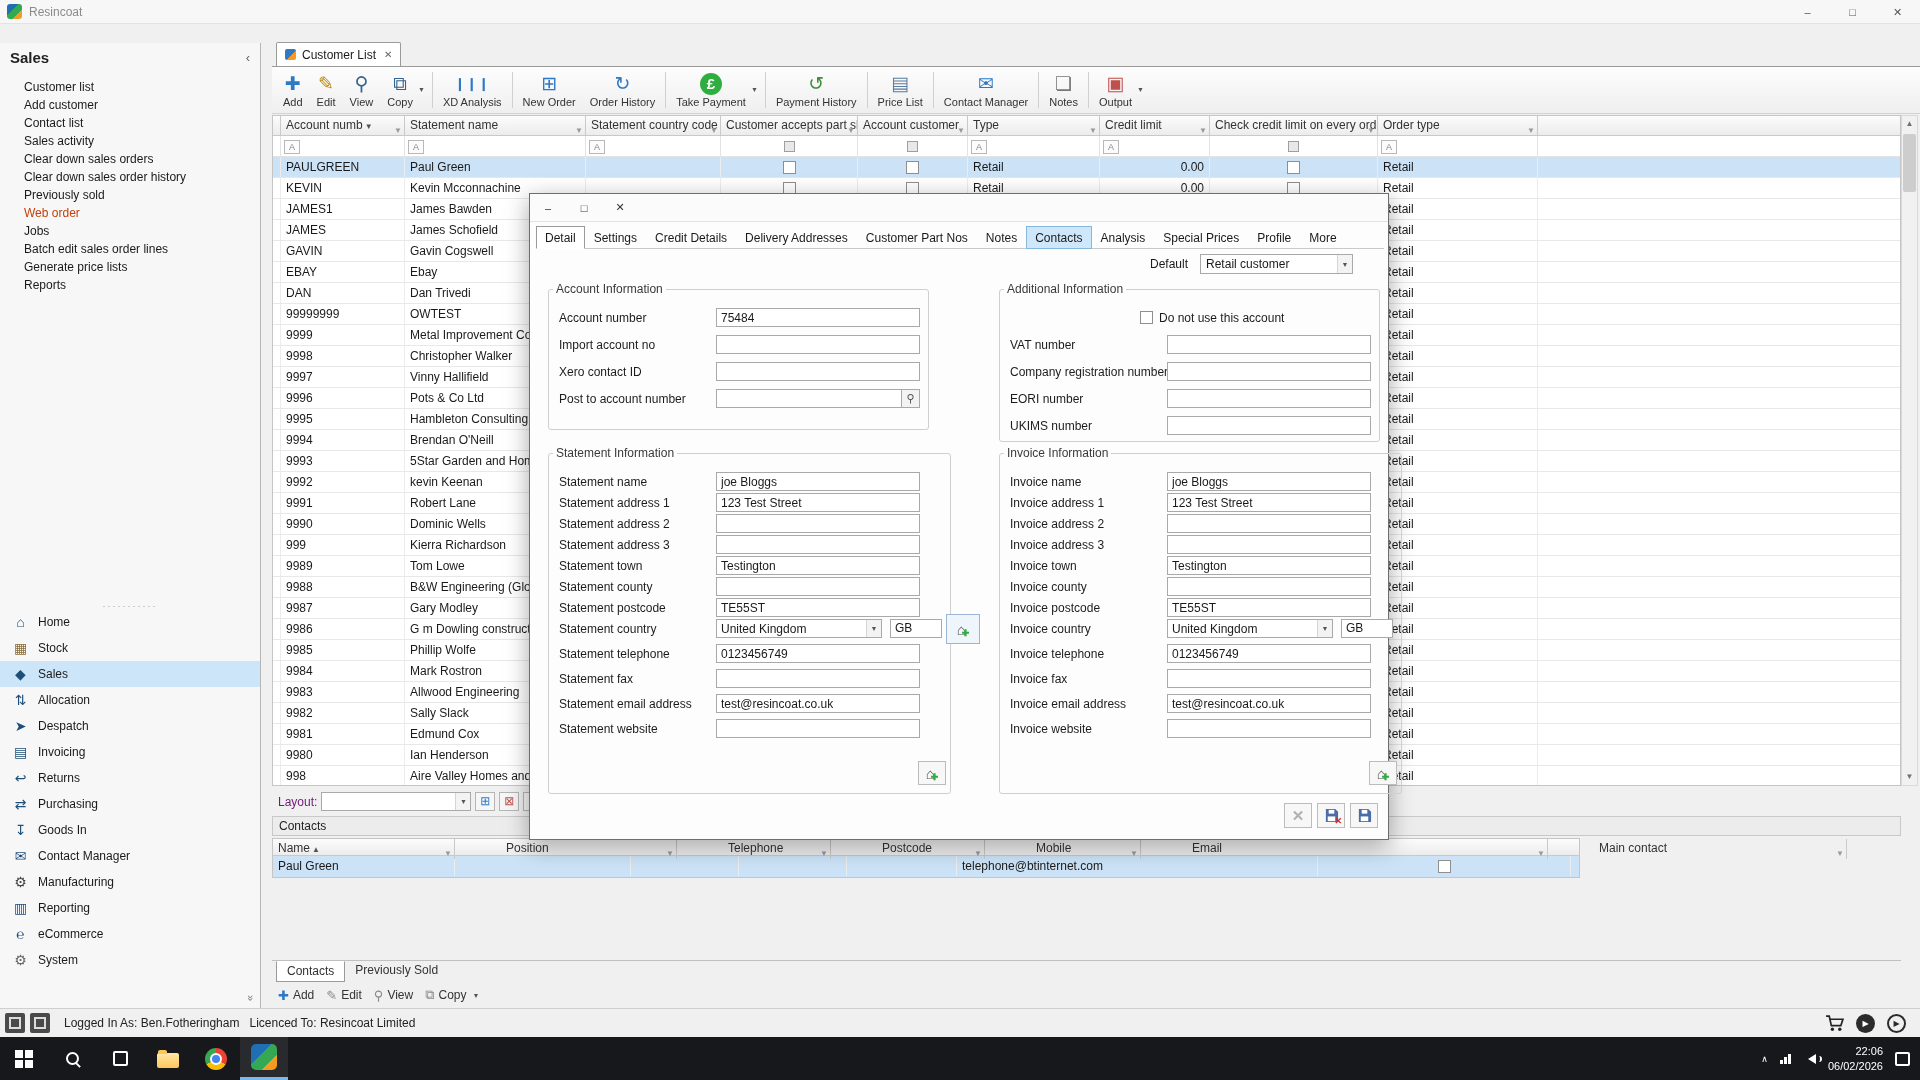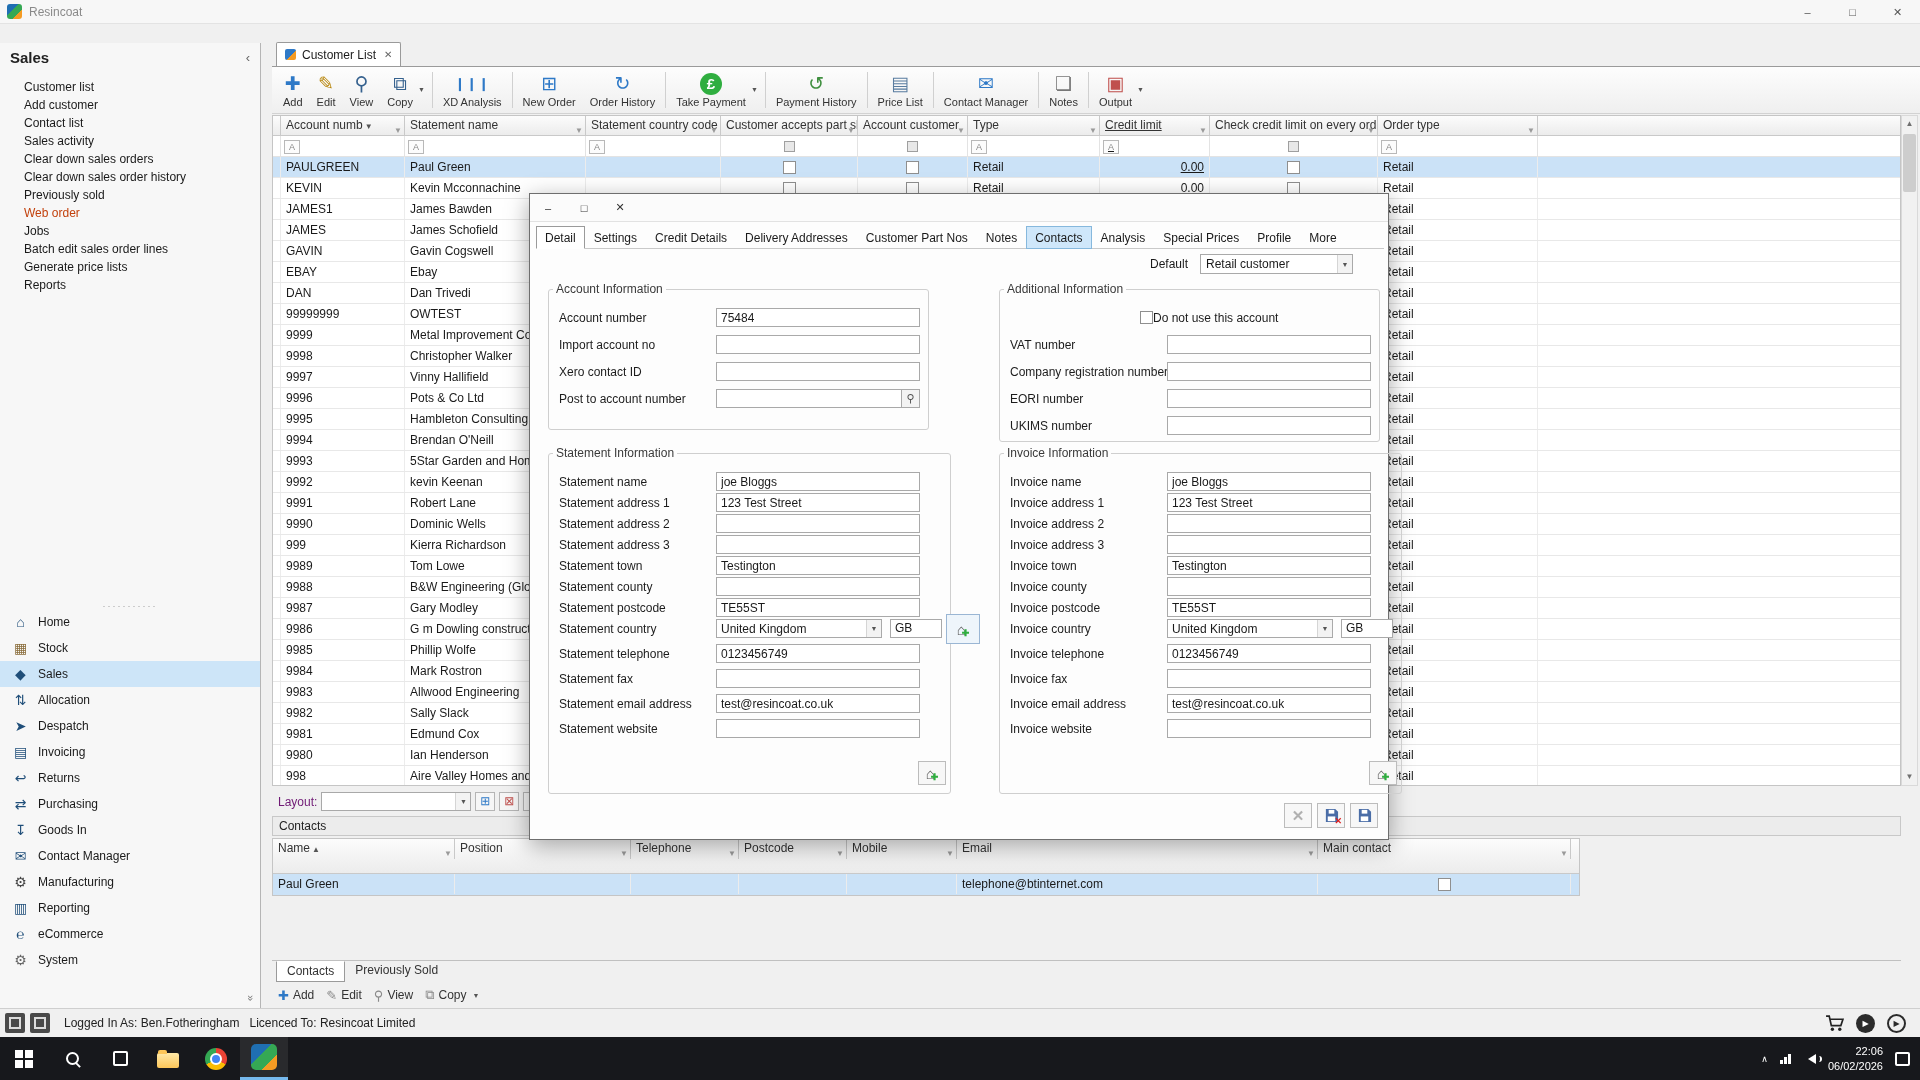--- a/index.html
+++ b/index.html
@@ -62,38 +62,38 @@
   .cfbox { width:11px; height:11px; border:1px solid #9f9f9f; background:#e8e8e8; margin:0 auto; }
   .rows { }
   .trow { height:21px; border-bottom:1px solid #e8e8e8; background:#fff; }
   .trow.selected { background:#cbe2f7; }
   .tc { height:20px; line-height:20px; padding:0 5px; border-right:1px solid #ececec; white-space:nowrap; overflow:hidden; flex:none; font-size:12px; }
   .num { text-align:right; }
   .ctr { display:flex; align-items:center; justify-content:center; }
   .cb { display:inline-block; width:13px; height:13px; border:1px solid #8f8f8f; background:#fff; }
   .col-0 { width:8px; padding:0; }
   .col-1 { width:124px; } .col-2 { width:181px; } .col-3 { width:135px; } .col-4 { width:137px; }
-  .col-5 { width:110px; } .col-6 { width:132px; } .col-7 { width:110px;text-decoration:underline; } .col-8 { width:168px; } .col-9 { width:160px; }
+  .col-5 { width:110px; } .col-6 { width:132px; } .col-7 { width:110px; } .col-8 { width:168px; } .col-9 { width:160px; }
 
   
   .vscroll { position:absolute; left:1901px; top:115px; width:17px; height:671px; background:#f1f1f1; border:1px solid #d9d9d9; }
   .vs-btn { width:15px; height:16px; color:#6f6f6f; font-size:8px; text-align:center; line-height:16px; }
   .vs-btn.down { position:absolute; bottom:0; }
   .vs-thumb { position:absolute; left:1px; top:18px; width:13px; height:58px; background:#cdcdcd; border-radius:2px; }
 
   
   .layoutbar { position:absolute; left:272px; top:790px; width:1629px; height:23px; display:flex; align-items:center; gap:4px; padding-left:6px; }
   .lb-label { font-size:12px; color:#701a75; }
   .combo { display:inline-flex; align-items:center; justify-content:space-between; background:#fff; border:1px solid #a9a9a9; height:19px; padding-left:5px; }
   .combo .caret { width:15px; height:100%; display:flex; align-items:center; justify-content:center; font-size:7px; color:#555; border-left:1px solid #d5d5d5; background:#f3f3f3; }
   .lb-combo { width:150px; }
   .lb-btn { width:20px; height:19px; border:1px solid #b5b5b5; background:#f6f6f6; text-align:center; line-height:17px; font-size:12px; }
   .panelhead { position:absolute; left:272px; top:816px; width:1629px; height:20px; background:#ececec; border:1px solid #c8c8c8; line-height:18px; padding-left:6px; font-size:12px; color:#222; }
   .cgrid { position:absolute; left:272px; top:838px; width:1308px; background:#fff; border:1px solid #c5c5c5; }
-  .chead { display:flex; height:35px; background:linear-gradient(#fcfcfc,#ececec); border-bottom:1px solid #c9c9c9; }
+  .chead { display:flex; height:17px; background:linear-gradient(#fcfcfc,#ececec); border-bottom:1px solid #c9c9c9;gap:46px; }
   .crow { display:flex; height:21px; background:#fff; }
   .crow.selected { background:#cbe2f7; }
   .cc-0 { width:182px; } .cc-1 { width:176px; } .cc-2 { width:108px; } .cc-3 { width:108px; }
   .cc-4 { width:110px; } .cc-5 { width:361px; } .cc-6 { width:253px; }
 
   
   .btabs { position:absolute; left:272px; top:960px; width:1629px; height:22px; border-top:1px solid #c0c0c0; display:flex; padding-left:4px; }
   .btab { padding:2px 10px; font-size:12px; color:#333; height:21px; }
   .btab.active { background:#fff; border:1px solid #9a9a9a; border-top:1px solid #fff; }
   .btoolbar { position:absolute; left:272px; top:984px; width:1629px; height:22px; display:flex; align-items:center; gap:12px; padding-left:6px; }
@@ -129,21 +129,21 @@
   .fs-account .frow, .fs-additional .frow { margin-bottom:8px; }
   .frow.gap { margin-top:6px; }
   .flabel { width:157px; flex:none; font-size:12px; color:#1c1c1c; white-space:nowrap; overflow:hidden; }
   .finput { position:relative; display:flex; align-items:center; width:204px; height:19px; border:1px solid #a9a9a9; background:#fff; padding:0 4px; font-size:12px; }
   .fval { white-space:nowrap; overflow:hidden; }
   .fsearch { position:absolute; right:-1px; top:-1px; width:19px; height:19px; border:1px solid #a9a9a9; background:#f3f3f3; text-align:center; line-height:17px; font-size:11px; color:#555; }
   .fcombo { display:flex; align-items:center; justify-content:space-between; width:166px; height:19px; border:1px solid #a9a9a9; background:#fff; padding-left:4px; font-size:12px; }
   .fcombo .caret { width:15px; height:100%; display:flex; align-items:center; justify-content:center; font-size:7px; color:#555; border-left:1px solid #d5d5d5; background:#f3f3f3; }
   .fcode { width:52px; height:19px; border:1px solid #a9a9a9; background:#fff; margin-left:8px; padding:0 4px; line-height:17px; font-size:12px; }
   .chkrow .flabel { width:130px; }
-  .chk { display:flex; align-items:center; gap:0; font-size:12px; color:#1c1c1c; }
+  .chk { display:flex; align-items:center; gap:6px; font-size:12px; color:#1c1c1c; }
   .fs-copy { position:absolute; right:4px; bottom:8px; width:28px; height:24px; border:1px solid #bcbcbc; background:#f7f7f7; display:flex; align-items:center; justify-content:center; }
   .copy-mid { position:absolute; left:416px; top:420px; width:34px; height:30px; border:1px solid #9ab6d4; background:#eef5fb; display:flex; align-items:center; justify-content:center; }
   .bld { font-size:15px; color:#555; }
   .plus { color:#2fae3f; font-size:9px; font-weight:bold; margin-left:-4px; margin-top:8px; }
   .m-actions { position:absolute; left:754px; top:609px; display:flex; gap:5px; }
   .abtn { width:28px; height:25px; border:1px solid #bcbcbc; background:#f7f7f7; display:flex; align-items:center; justify-content:center; position:relative; }
   .abtn.disabled { color:#b0b0b0; font-size:15px; font-weight:bold; }
   .redx { position:absolute; right:2px; bottom:1px; color:#d22; font-size:9px; font-weight:bold; }
 
   

